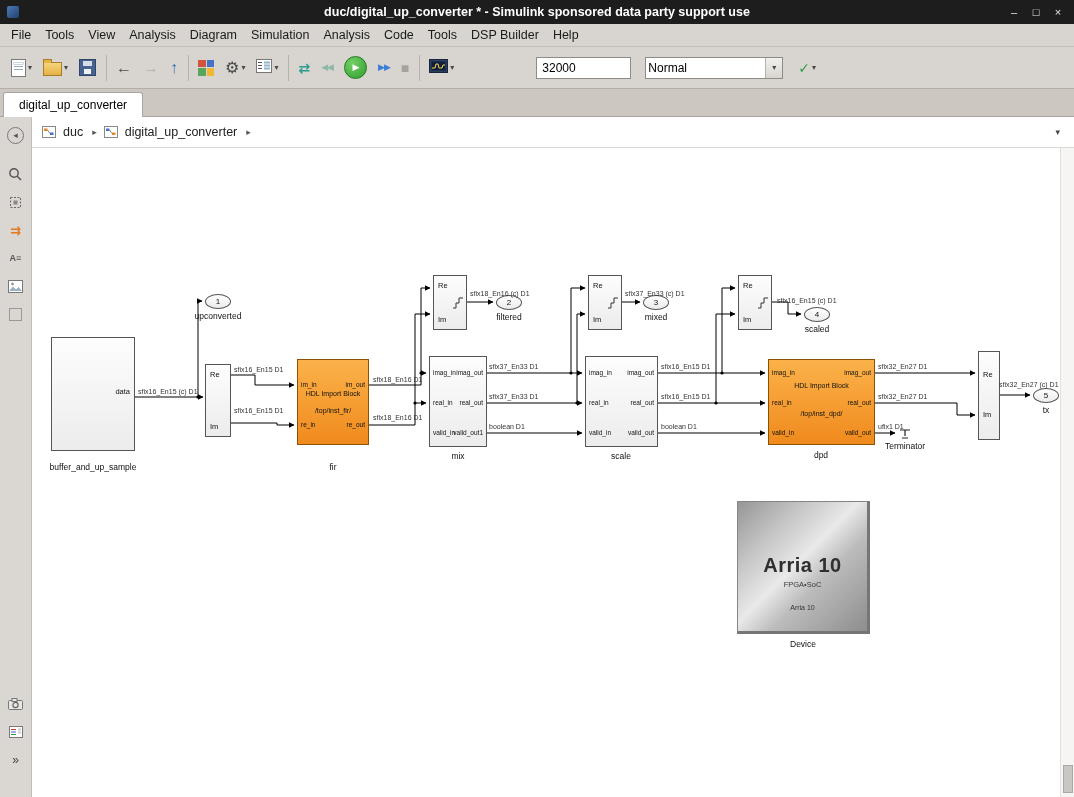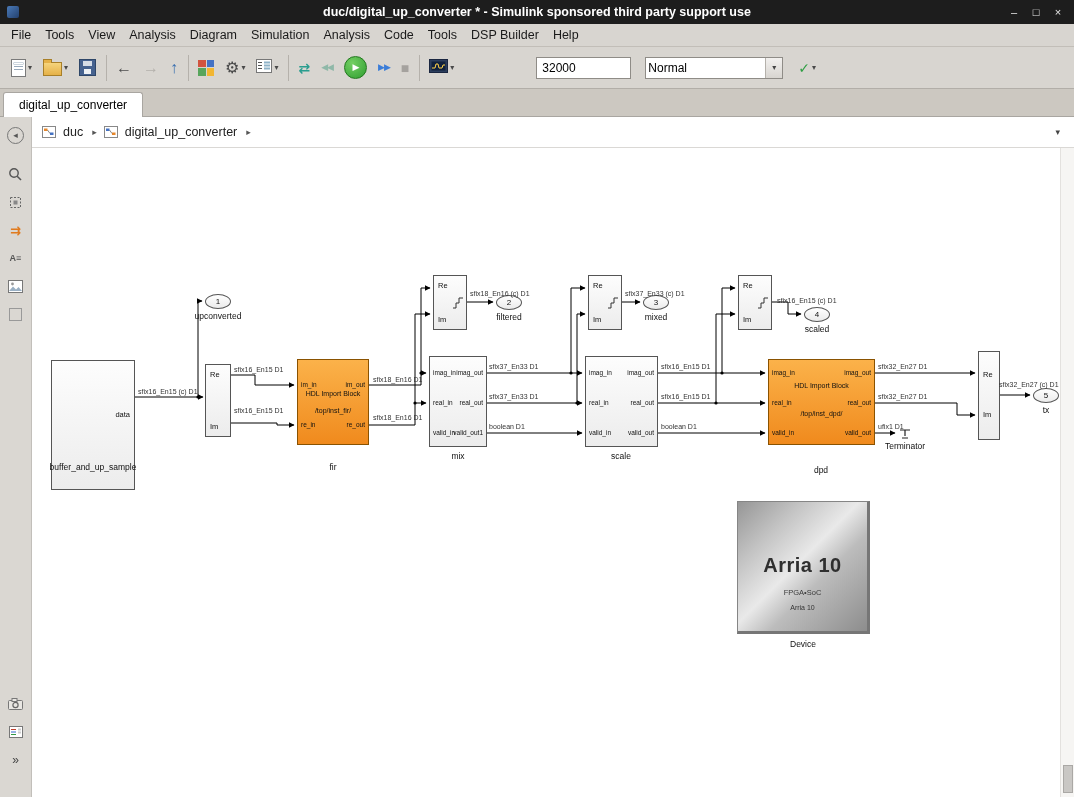--- a/index.html
+++ b/index.html
@@ -84,41 +84,41 @@
   .reim-tall .re-l{top:18px;}
   .reim-tall .im-l{bottom:20px;}
   .step-g{position:absolute;right:2px;top:50%;transform:translateY(-50%);}
   .bport{position:absolute;right:4px;top:49px;font-size:7.5px;color:#111;}
   .oval{position:absolute;width:26px;height:15px;border:1px solid #555;border-radius:50%;background:linear-gradient(#fff,#ebebeb);display:flex;align-items:center;justify-content:center;box-sizing:border-box;}
   .oval span{font-size:8px;color:#111;}
   .port-label{position:absolute;font-size:8.5px;color:#111;white-space:nowrap;transform:translateX(-50%);}
   .term{position:absolute;}
   .device{position:absolute;background:linear-gradient(135deg,#969696 0%,#c4c4c4 25%,#e9e9e9 47%,#bdbdbd 62%,#8d8d8d 100%);border:1px solid #858585;border-right:3px solid #767676;border-bottom:3px solid #767676;box-sizing:border-box;}
   .dev-big{margin-top:52px;text-align:center;font-size:20px;font-weight:600;color:#2f2f2f;letter-spacing:.5px;}
-  .dev-sub{text-align:center;font-size:7.5px;color:#3a3a3a;margin-top:11px;}
+  .dev-sub{text-align:center;font-size:7.5px;color:#3a3a3a;margin-top:3px;}
   .dev-small{position:absolute;bottom:20px;left:0;right:0;text-align:center;font-size:7px;color:#333;}
   .vscroll{position:absolute;right:0;top:0;bottom:0;width:13px;background:#f6f5f3;border-left:1px solid #e3e1de;}
   .vthumb{position:absolute;bottom:4px;left:2px;width:8px;height:26px;background:#c9c7c4;border:1px solid #aaa8a5;}
 
   
   .statusbar{height:26px;background:#dee2f0;border-top:1px solid #aeb3cc;position:relative;font-size:12.5px;color:#1a1a1a;flex:0 0 auto;line-height:25px;}
   .status-left{position:absolute;left:8px;}
   .status-link{color:#2a55c8;}
   .sb-diag{position:absolute;left:529px;}
   .sb-zoom{position:absolute;left:633px;}
   .status-right{position:absolute;right:8px;color:#2a55c8;}
 </style>
 </head>
 <body>
 
 <div class="app">
 
   <div class="titlebar">
     <div class="win-icon"></div>
-    <div class="title">duc/digital_up_converter * - Simulink sponsored third party support use</div>
+    <div class="title">duc/digital_up_converter * - Simulink sponsored data party support use</div>
     <div class="win-controls">
       <span>–</span>
       <span>□</span>
       <span>×</span>
     </div>
   </div>
 
   <div class="menubar">
     <span>File</span>
     <span>Tools</span>
@@ -347,21 +347,21 @@
             <circle cx="166" cy="249" r="1.6"></circle>
               <circle cx="389" cy="225" r="1.6"></circle>
               <circle cx="383" cy="255" r="1.6"></circle>
             <circle cx="539" cy="225" r="1.6"></circle>
               <circle cx="545" cy="255" r="1.6"></circle>
               <circle cx="690" cy="225" r="1.6"></circle>
             <circle cx="684" cy="255" r="1.6"></circle>
           </g>
         </svg>
 
-        <div class="blk" style="left:19px;top:212px;width:84px;height:130px">
+        <div class="blk" style="left:19px;top:189px;width:84px;height:114px">
           <span class="bport">data</span>
         </div>
         <span class="blk-label" style="left:61px;top:314px">buffer_and_up_sample</span>
 
         <div class="blk" style="left:173px;top:216px;width:26px;height:73px">
           <span class="re-l">Re</span>
           <span class="im-l">Im</span>
         </div>
 
         <div class="oval" style="left:173px;top:146px">
@@ -438,21 +438,21 @@
         <div class="blk orange" style="left:736px;top:211px;width:107px;height:86px">
           <span class="pl" style="top:9px;left:3px">imag_in</span>
           <span class="pl" style="top:9px;right:3px">imag_out</span>
           <span class="ctr" style="top:22px">HDL Import Block</span>
           <span class="pl" style="top:39px;left:3px">real_in</span>
           <span class="pl" style="top:39px;right:3px">real_out</span>
           <span class="ctr" style="top:50px">/top/inst_dpd/</span>
           <span class="pl" style="top:69px;left:3px">valid_in</span>
           <span class="pl" style="top:69px;right:3px">valid_out</span>
         </div>
-        <span class="blk-label" style="left:789px;top:317px">dpd</span>
+        <span class="blk-label" style="left:789px;top:302px">dpd</span>
 
         <div class="term" style="left:866px;top:278px">
           <svg width="14" height="13">
               <path d="M2,3 H12 M7,3 V9 M4,11 H10" fill="none" stroke="#222" stroke-width="1.2"></path>
             </svg>
         </div>
         <span class="blk-label" style="left:873px;top:293px">Terminator</span>
 
         <div class="blk reim-tall" style="left:946px;top:203px;width:22px;height:89px">
           <span class="re-l">Re</span>

